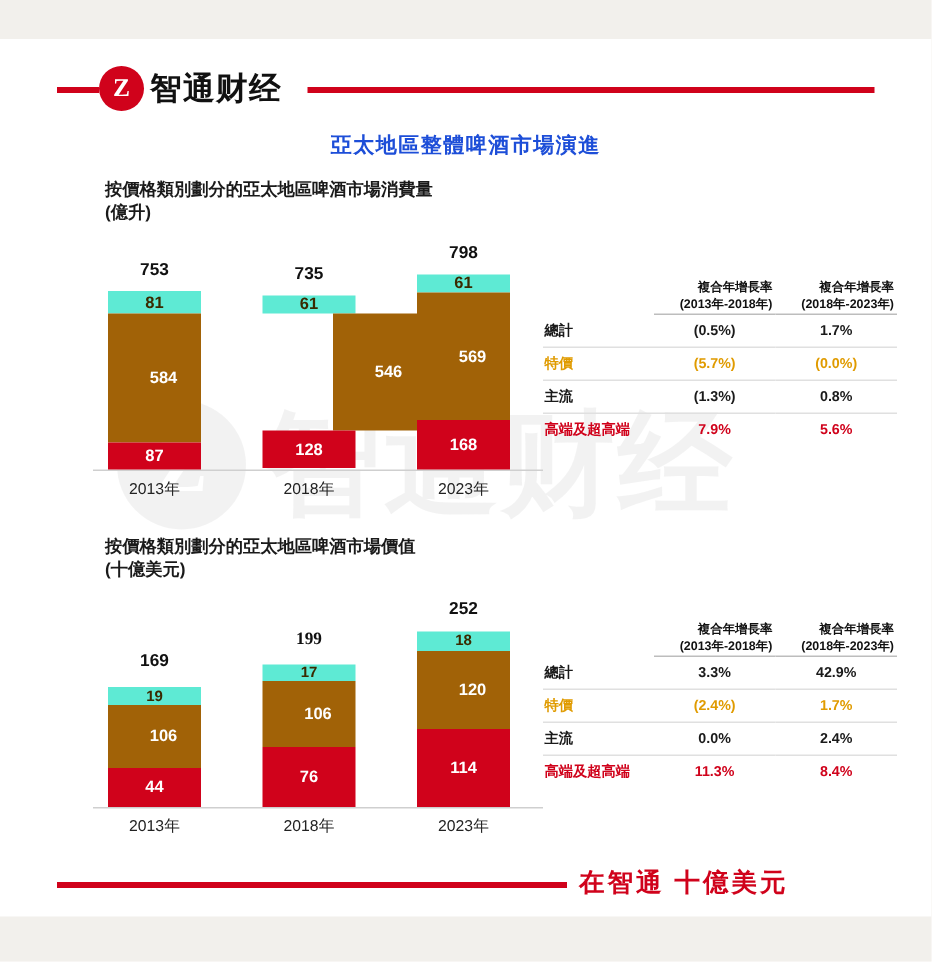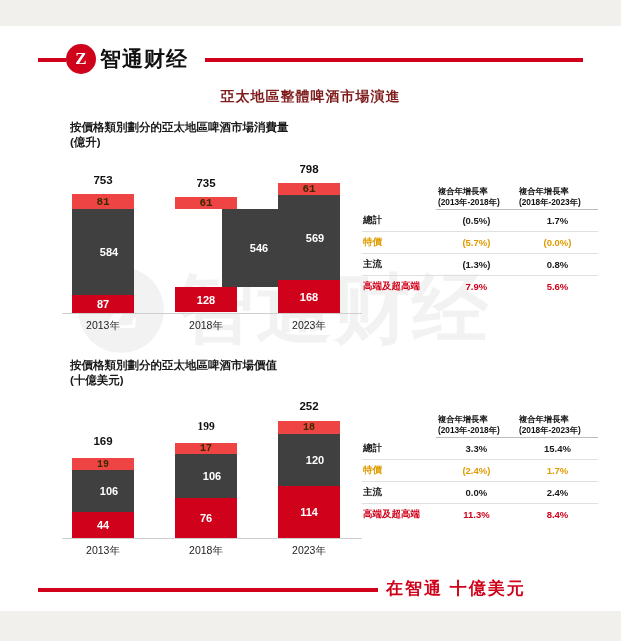--- a/index.html
+++ b/index.html
@@ -30,21 +30,21 @@
     display:flex;align-items:center;justify-content:center;
     font-family:"Liberation Serif","DejaVu Serif",serif;
   }
   .logo-text{
     position:absolute;left:100px;top:7px;font-size:21px;font-weight:bold;color:#111;
     letter-spacing:1px;
   }
   
   .main-title{
     position:absolute;left:0;top:88px;width:621px;text-align:center;
-    font-size:14px;font-weight:bold;color:#7f1d1d;letter-spacing:1px;
+    font-size:14px;font-weight:bold;color:#1d4ed8;letter-spacing:1px;
   }
   
   .wm{
     position:absolute;left:78px;top:250px;width:470px;height:120px;
     opacity:0.10;pointer-events:none;
     display:flex;align-items:center;
   }
   .wm-c{
     width:86px;height:86px;border-radius:50%;background:#8a8a8a;
     color:#fff;font-size:52px;font-weight:bold;display:flex;align-items:center;justify-content:center;
@@ -55,35 +55,35 @@
   }
   
   .sec-title{
     position:absolute;font-size:11.5px;font-weight:bold;color:#1a1a1a;line-height:15px;
   }
   
   .chart{position:absolute;}
   .bar-col{position:absolute;bottom:22px;width:62px;}
   .seg{width:100%;position:relative;display:flex;align-items:center;justify-content:center;
        font-size:11px;font-weight:bold;color:#fff;box-sizing:border-box;}
-  .seg.gold{background:#ef4444;color:#3a2a00;font-family:Liberation Mono, monospace;}
-  .seg.dark{background:#404040;padding-left:12px;}
+  .seg.gold{background:#5eead4;color:#3a2a00;}
+  .seg.dark{background:#a16207;padding-left:12px;}
   .seg.red{background:#d0021b;}
   .bar-total{
     position:absolute;width:62px;text-align:center;font-size:11.5px;font-weight:bold;color:#111;
   }
   .bar-label{
     position:absolute;bottom:2px;width:62px;text-align:center;font-size:10.5px;color:#222;
   }
   .axis-line{position:absolute;height:1px;background:#cfcfcf;}
   
   .tbl{position:absolute;font-size:9.5px;color:#1a1a1a;}
   .tbl table{border-collapse:collapse;width:236px;}
   .tbl th{
-    font-size:8.3px;font-weight:bold;text-align:left;padding:1px 2px;line-height:11px;
+    font-size:8.3px;font-weight:bold;text-align:right;padding:1px 2px;line-height:11px;
     border-bottom:1px solid #bdbdbd;color:#111;
   }
   .tbl th.first{text-align:left;border-bottom:none;}
   .tbl td{
     padding:4px 2px;text-align:center;font-size:9.5px;font-weight:bold;
     border-bottom:1px solid #e0e0e0;
   }
   .tbl td.first{text-align:left;font-weight:bold;padding-left:1px;}
   .tbl tr:last-child td{border-bottom:none;}
   .c-gold{color:#e09b00;}
@@ -247,21 +247,21 @@
           <th>
             <div>複合年增長率</div>
             <div>(2018年-2023年)</div>
           </th>
         </tr>
       </thead>
       <tbody>
         <tr>
           <td class="first c-dark">總計</td>
           <td class="c-dark">3.3%</td>
-          <td class="c-dark">15.4%</td>
+          <td class="c-dark">42.9%</td>
         </tr>
         <tr>
           <td class="first c-gold">特價</td>
           <td class="c-gold">(2.4%)</td>
           <td class="c-gold">1.7%</td>
         </tr>
         <tr>
           <td class="first c-dark">主流</td>
           <td class="c-dark">0.0%</td>
           <td class="c-dark">2.4%</td>

